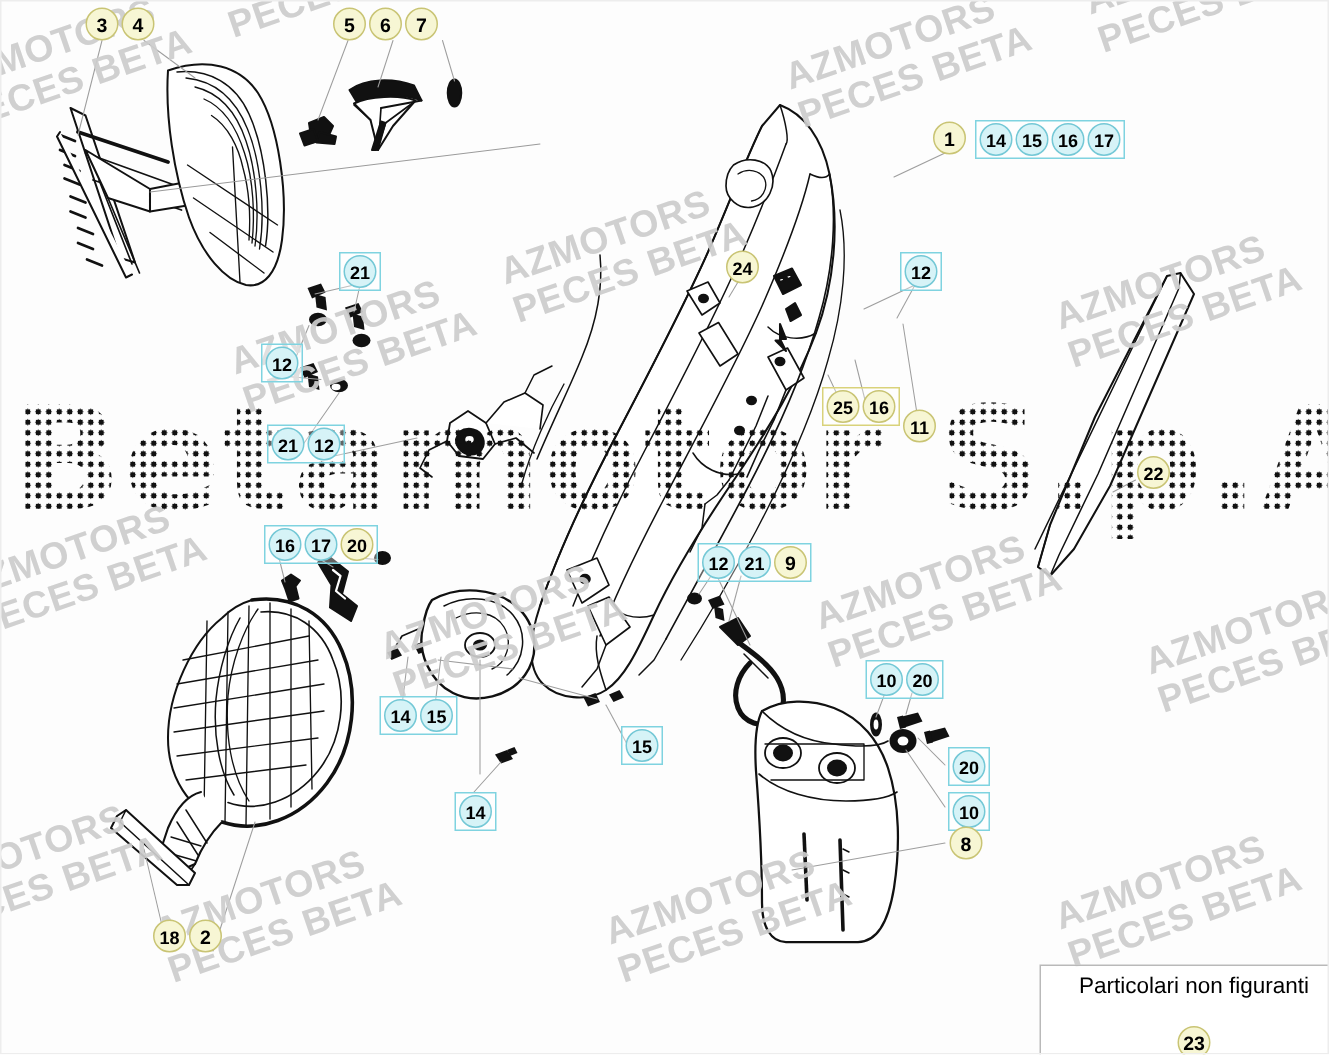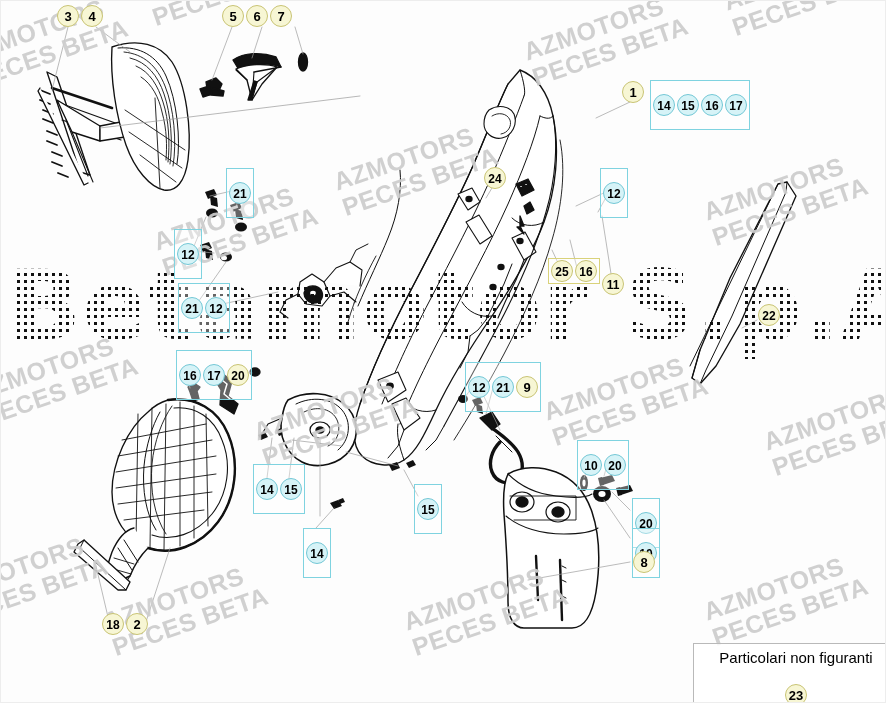--- a/index.html
+++ b/index.html
@@ -75,21 +75,21 @@
   .cgroup {
     position: absolute;
     display: flex;
     flex-direction: row;
     align-items: center;
     gap: 0px;
   }
   .cgroup.boxed {
     border: 1px solid #7fd3e0;
     background: rgba(255,255,255,0.35);
-    padding: 12px 1px;
+    padding: 0 1px;
   }
   .cgroup.boxed-y {
     border: 1px solid #d9d27a;
     background: rgba(255,255,255,0.35);
     padding: 0 1px;
   }
   .bubble {
     width: 22px;
     height: 22px;
     line-height: 22px;

